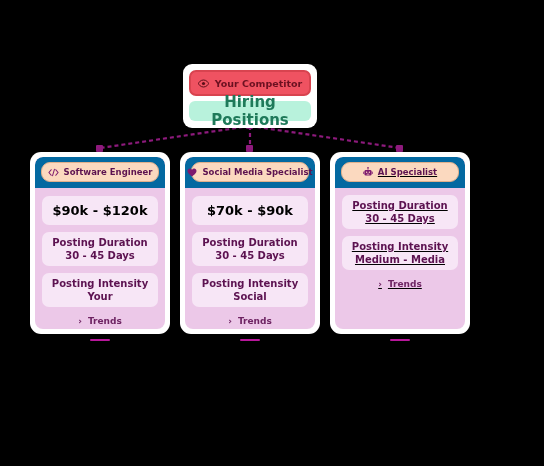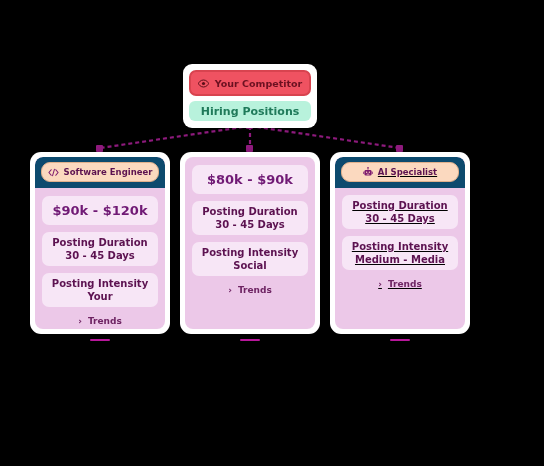--- a/index.html
+++ b/index.html
@@ -60,21 +60,21 @@
   }
   .hiring-chip {
     margin-top: 5px;
     background: #b8f2dc;
     border-radius: 6px;
     height: 20px;
     display: flex;
     align-items: center;
     justify-content: center;
     color: #1f7a5a;
-    font-size: 11px;
+    font-size: 15px;
     font-weight: bold;
   }
 
   
   .handle-sq {
     position: absolute;
     width: 7px;
     height: 7px;
     background: #8e1a7d;
     border-radius: 1px;
@@ -101,21 +101,21 @@
   }
   .card-inner {
     background: #ecc8e8;
     border-radius: 8px;
     height: 100%;
     box-sizing: border-box;
     padding: 0 0 6px 0;
     overflow: hidden;
   }
   .card-header {
-    background: #0c4a6e;
+    background: #0369a1;
     border-radius: 8px 8px 0 0;
     padding: 5px 6px 6px 6px;
   }
   .role-chip {
     background: #fbd9bf;
     border: 1px solid #e0b08c;
     border-radius: 9px;
     height: 18px;
     display: flex;
     align-items: center;
@@ -134,21 +134,21 @@
   }
 
   .salary-chip {
     margin: 8px 7px 0 7px;
     background: #f7e6f6;
     border-radius: 7px;
     height: 29px;
     display: flex;
     align-items: center;
     justify-content: center;
-    color: #701a75;
+    color: #000000;
     font-size: 13px;
     font-weight: bold;
   }
   .info-chip {
     margin: 7px 7px 0 7px;
     background: #f7e6f6;
     border-radius: 7px;
     height: 34px;
     display: flex;
     flex-direction: column;
@@ -243,23 +243,34 @@
       <div class="trends-row">
         <span class="chev">›</span>
         <span>Trends</span>
       </div>
     </div>
   </div>
   <div class="handle-bar" style="left:90px; top:339px;"></div>
 
   <div class="role-card" style="left:180px;">
     <div class="card-inner">
+      <div class="card-header">
+        <div class="role-chip">
+          <span class="chip-icon">
+            <svg width="10" height="9" viewBox="0 0 20 18" aria-hidden="true">
+              <path d="M10 16.5 C10 16.5 1 11 1 5.8 C1 2.8 3.2 1 5.5 1 C7.4 1 9.2 2.2 10 3.8
+                       C10.8 2.2 12.6 1 14.5 1 C16.8 1 19 2.8 19 5.8 C19 11 10 16.5 10 16.5 Z" fill="#7d1a6e"></path>
+            </svg>
+          </span>
+          <span>Social Media Specialist</span>
+        </div>
+      </div>
 
       <div class="salary-chip">
-        <span>$80k - $90k</span>
+        <span>$70k - $90k</span>
       </div>
 
       <div class="info-chip">
         <span>Posting Duration</span>
         <span>30 - 45 Days</span>
       </div>
 
       <div class="info-chip">
         <span>Posting Intensity</span>
         <span>Social</span>

